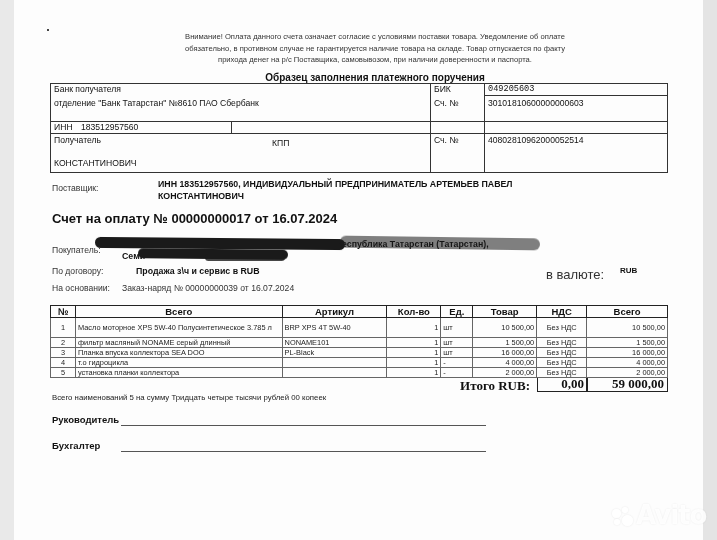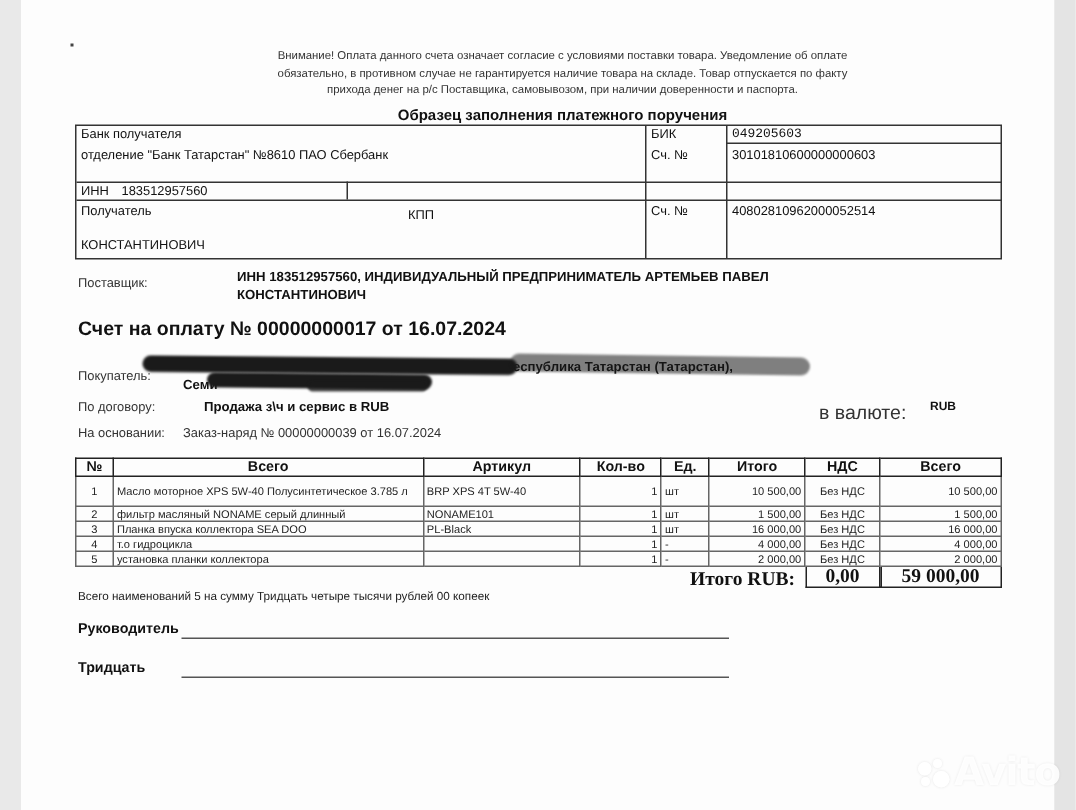--- a/index.html
+++ b/index.html
@@ -31,21 +31,21 @@
   table.items { position: absolute; left: 50px; top: 305px; border-collapse: collapse; width: 618px; font-size: 7.4px; }
   table.items th { border: 1px solid #222; font-size: 9.5px; font-weight: bold; height: 12px; text-align: center; border-bottom: 1.5px solid #222; }
   table.items td { border: 1px solid #666; height: 9.5px; line-height: 9px; padding: 0 2px; color: #222; vertical-align: middle; }
   table.items tr.tall td { height: 20px; }
   table.items td.c { text-align: center; }
   table.items td.r { text-align: right; }
   table.items { border: 1.5px solid #222; }
 
   .totals { position: absolute; top: 378px; height: 14px; font-size: 13px; font-weight: bold; font-family: Liberation Serif, serif; }
   .tot-label { left: 440px; width: 94px; text-align: right; padding-right: 4px; }
-  .tot-box { border: 1.5px solid #222; border-top: none; text-align: right; padding-right: 14px; line-height: 12px; }
+  .tot-box { border: 1.5px solid #222; border-top: none; text-align: right; padding-right: 3px; line-height: 12px; }
 
   .summary { left: 52px; top: 393px; font-size: 7.8px; color: #222; }
   .sign-label { font-size: 9.5px; font-weight: bold; left: 52px; }
   .sign-line { position: absolute; left: 121px; width: 365px; height: 1px; background: #555; }
 
   .watermark { left: 612px; top: 500px; font-size: 26px; color: rgba(255,255,255,0.9); font-family: "DejaVu Sans", sans-serif; font-weight: bold; text-shadow: 0 0 2px rgba(0,0,0,0.08); letter-spacing: -1px; }
   .watermark .dots { display: inline-block; position: relative; width: 22px; height: 20px; vertical-align: middle; margin-right: 2px; }
   .watermark .dots span { position: absolute; border-radius: 50%; background: rgba(255,255,255,0.9); box-shadow: 0 0 2px rgba(0,0,0,0.1); }
 </style>
 </head>
@@ -125,21 +125,21 @@
       <col style="width:50px">
       <col style="width:81px">
   </colgroup>
   <thead>
     <tr>
       <th>№</th>
       <th>Всего</th>
       <th>Артикул</th>
       <th>Кол-во</th>
       <th>Ед.</th>
-      <th>Итого</th>
+      <th>Товар</th>
       <th>НДС</th>
       <th>Всего</th>
     </tr>
   </thead>
   <tbody>
     <tr class="tall">
       <td class="c">1</td>
       <td>Масло моторное XPS 5W-40 Полусинтетическое 3.785 л</td>
       <td>BRP XPS 4T 5W-40</td>
       <td class="r">1</td>
@@ -192,21 +192,21 @@
 </table>
 
 <div class="abs totals tot-label">Итого RUB:</div>
 <div class="abs totals tot-box" style="left:537px;width:51px;">0,00</div>
 <div class="abs totals tot-box" style="left:586px;width:82px;">59 000,00</div>
 
 <div class="abs summary">Всего наименований 5 на сумму Тридцать четыре тысячи рублей 00 копеек</div>
 
 <div class="abs sign-label" style="top:414px;">Руководитель</div>
 <div class="sign-line" style="top:425px;"></div>
-<div class="abs sign-label" style="top:440px;">Тридцать</div>
+<div class="abs sign-label" style="top:440px;">Бухгалтер</div>
 <div class="sign-line" style="top:451px;"></div>
 
 <div class="abs watermark">
   <span class="dots">
     <span style="left:0;top:2px;width:9px;height:9px;"></span>
     <span style="left:10px;top:0;width:6px;height:6px;"></span>
     <span style="left:2px;top:12px;width:6px;height:6px;"></span>
     <span style="left:10px;top:8px;width:11px;height:11px;"></span>
   </span><span>Avito</span>
 </div>

